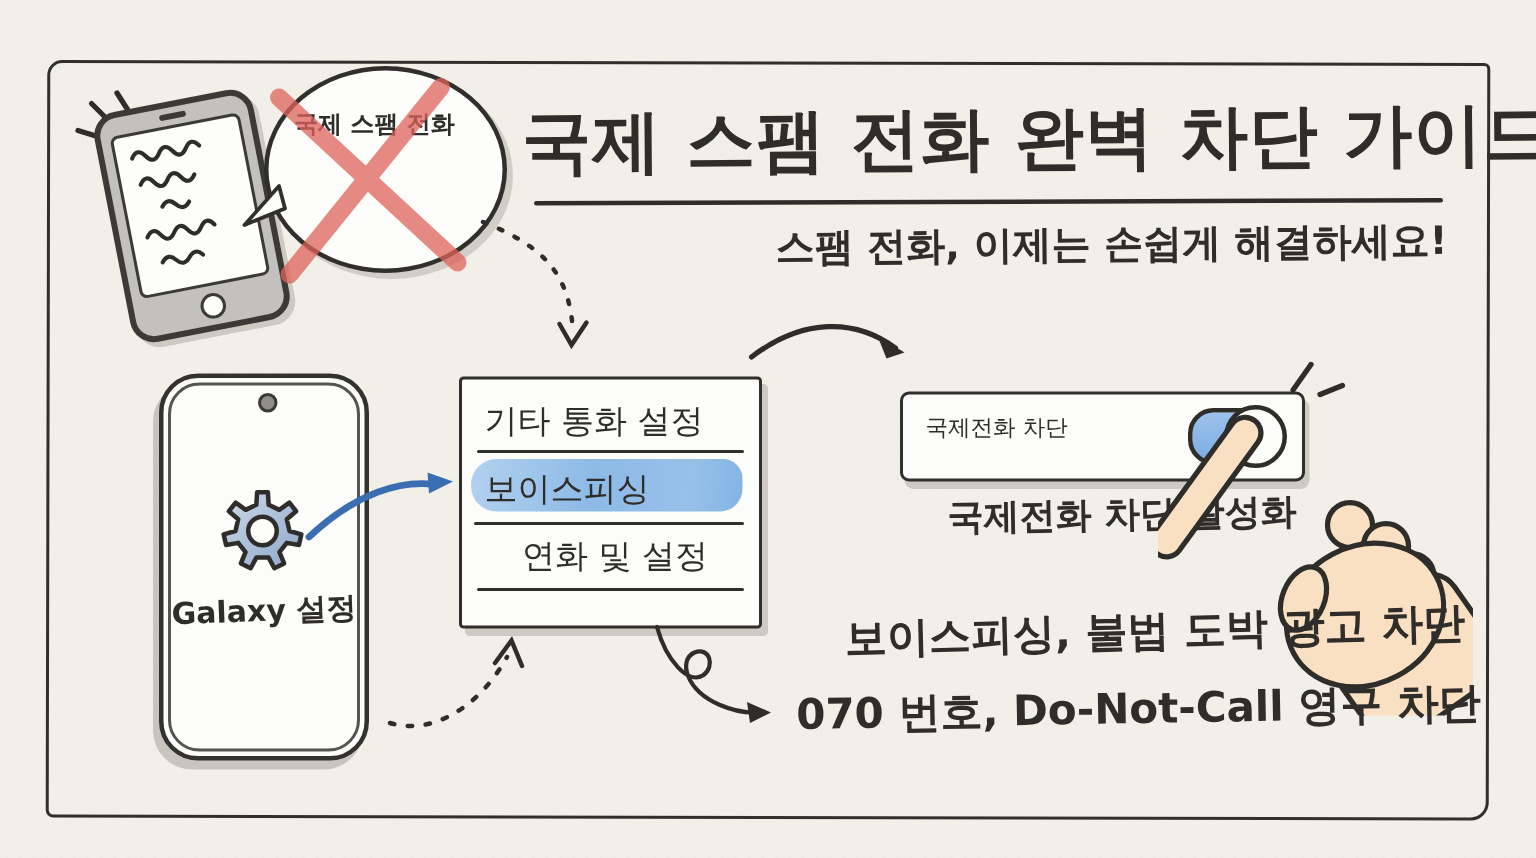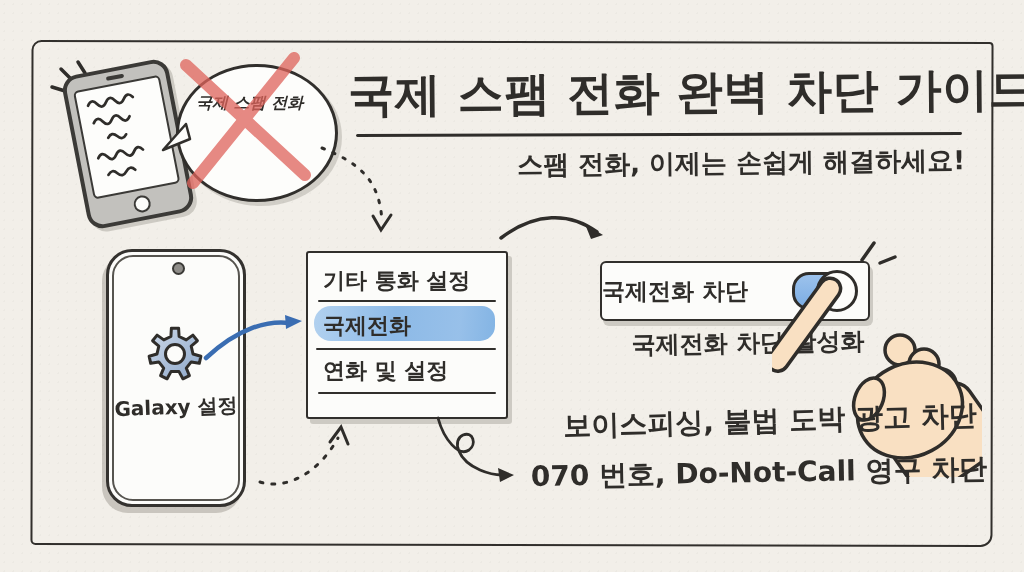--- a/index.html
+++ b/index.html
@@ -26,48 +26,48 @@
   .phone-sm{left:74px; top:66px; width:100px; height:148px; transform:rotate(-11deg);
     background:#c2c1bd; border:4px solid #3b3a37; border-radius:16px;
     box-shadow:3px 4px 0 rgba(150,147,138,.4);}
   .phone-sm .speaker{position:absolute; top:4px; left:50%; width:18px; height:4px;
     margin-left:-9px; background:#3b3a37; border-radius:2px;}
   .phone-sm .screen{position:absolute; left:6px; top:12px; right:6px; bottom:26px;
     background:#fdfdfb; border:2.5px solid #3b3a37; border-radius:5px;}
   .phone-sm .home{position:absolute; bottom:4px; left:50%; width:13px; height:13px;
     margin-left:-6.5px; background:#fdfdfb; border:2.5px solid #3b3a37; border-radius:50%;}
   
-  .bubble{left:176px; top:64px; width:156px; height:132px; background:#fdfdfb;
-    border:3px solid #312f2c; border-radius:50%; box-shadow:4px 4px 0 rgba(150,147,138,.35);font-style:italic;}
+  .bubble{left:176px; top:44px; width:156px; height:132px; background:#fdfdfb;
+    border:3px solid #312f2c; border-radius:50%; box-shadow:4px 4px 0 rgba(150,147,138,.35);}
   .bubble-text{position:absolute; left:17px; top:22px; font-size:16px; line-height:27px;
     font-weight:700; white-space:nowrap;}
   
   .phone-lg{left:106px; top:249px; width:134px; height:252px; background:#fcfcfa;
     border:3.5px solid #34322f; border-radius:26px; box-shadow:-4px 6px 0 rgba(150,147,138,.45);}
   .phone-lg::before{content:''; position:absolute; inset:3px; border:2px solid #56544f;
     border-radius:21px; pointer-events:none;}
   .phone-lg .cam{position:absolute; top:10px; left:50%; margin-left:-4.5px; width:9px; height:9px;
     background:#8f8d89; border:2.5px solid #3a3936; border-radius:50%;}
   .galaxy-label{position:absolute; left:0; right:0; top:142px; text-align:center;
     font-size:20px; font-weight:700; transform:rotate(-2deg); white-space:nowrap;}
   
   .menu{left:306px; top:251px; width:198px; height:164px; background:#fcfcfa;
     border:2.5px solid #312f2c; border-radius:3px; box-shadow:4px 5px 0 rgba(150,147,138,.4);}
-  .menu-item{position:absolute; left:15px; font-size:22px; font-weight:700; white-space:nowrap;}
-  .mi-1{top:13px;} .mi-2{top:58px;} .mi-3{top:103px;}
+  .menu-item{position:absolute; left:15px; font-size:22px; font-weight:400; white-space:nowrap;}
+  .mi-1{top:13px;} .mi-2{top:58px;} .mi-3{top:103px;margin-left:25px;}
   .menu-line{position:absolute; left:10px; right:10px; height:2px; background:#312f2c; border-radius:2px;}
   .ml-1{top:47px;} .ml-2{top:95px; left:8px;} .ml-3{top:139px;}
   .menu-highlight{position:absolute; left:6px; top:53px; width:181px; height:35px;
     border-radius:17px 13px 15px 17px;
     background:linear-gradient(95deg,#abcdee 0%, #83b4e5 45%, #8fbbe8 80%, #79aee2 100%);
     opacity:.92;}
   
   .toggle-panel{left:600px; top:261px; width:266px; height:56px; background:#fcfcfa;
     border:2.5px solid #312f2c; border-radius:6px; box-shadow:3px 5px 0 rgba(150,147,138,.4);}
-  .toggle-label{position:absolute; left:0; top:13px; font-size:23px; font-weight:700; white-space:nowrap;}
+  .toggle-label{position:absolute; left:15px; top:13px; font-size:15px; font-weight:400; white-space:nowrap;}
   .switch{position:absolute; right:14px; top:9px; width:56px; height:32px;
     background:linear-gradient(180deg,#9cc2ec,#7cade3); border:3px solid #2f2d2a; border-radius:17px;}
   .knob{position:absolute; right:-7px; top:-5px; width:36px; height:36px; background:#fdfdfb;
     border:3px solid #2f2d2a; border-radius:50%;}
   .toggle-caption{left:622px; top:327px; width:252px; text-align:center; white-space:nowrap;
     font-size:24px; font-weight:800; transform:rotate(-1deg);}
   
   .benefit-1{left:545px; top:402px; width:450px; text-align:center; white-space:nowrap;
     font-size:28px; font-weight:800; transform:rotate(-1.5deg);}
   .benefit-2{left:520px; top:454px; width:478px; text-align:center; white-space:nowrap;
@@ -159,21 +159,21 @@
 
   <svg class="abs" style="left:198px;top:296px" width="112" height="68" viewBox="0 0 112 68">
     <path d="M8,62 C40,32 70,24 92,27" stroke="#3a6db2" stroke-width="4.5" stroke-linecap="round" fill="none"></path>
     <path d="M104,25 L88,33 L87,19 Z" fill="#3a6db2"></path>
   </svg>
 
   <div class="abs menu">
     <div class="menu-item mi-1">기타 통화 설정</div>
     <div class="menu-line ml-1"></div>
     <div class="menu-highlight"></div>
-    <div class="menu-item mi-2">국제전화</div>
+    <div class="menu-item mi-2">보이스피싱</div>
     <div class="menu-line ml-2"></div>
     <div class="menu-item mi-3">연화 및 설정</div>
     <div class="menu-line ml-3"></div>
   </div>
 
   <div class="abs toggle-panel">
     <div class="toggle-label">국제전화 차단</div>
     <div class="switch">
       <div class="knob"></div>
     </div>

